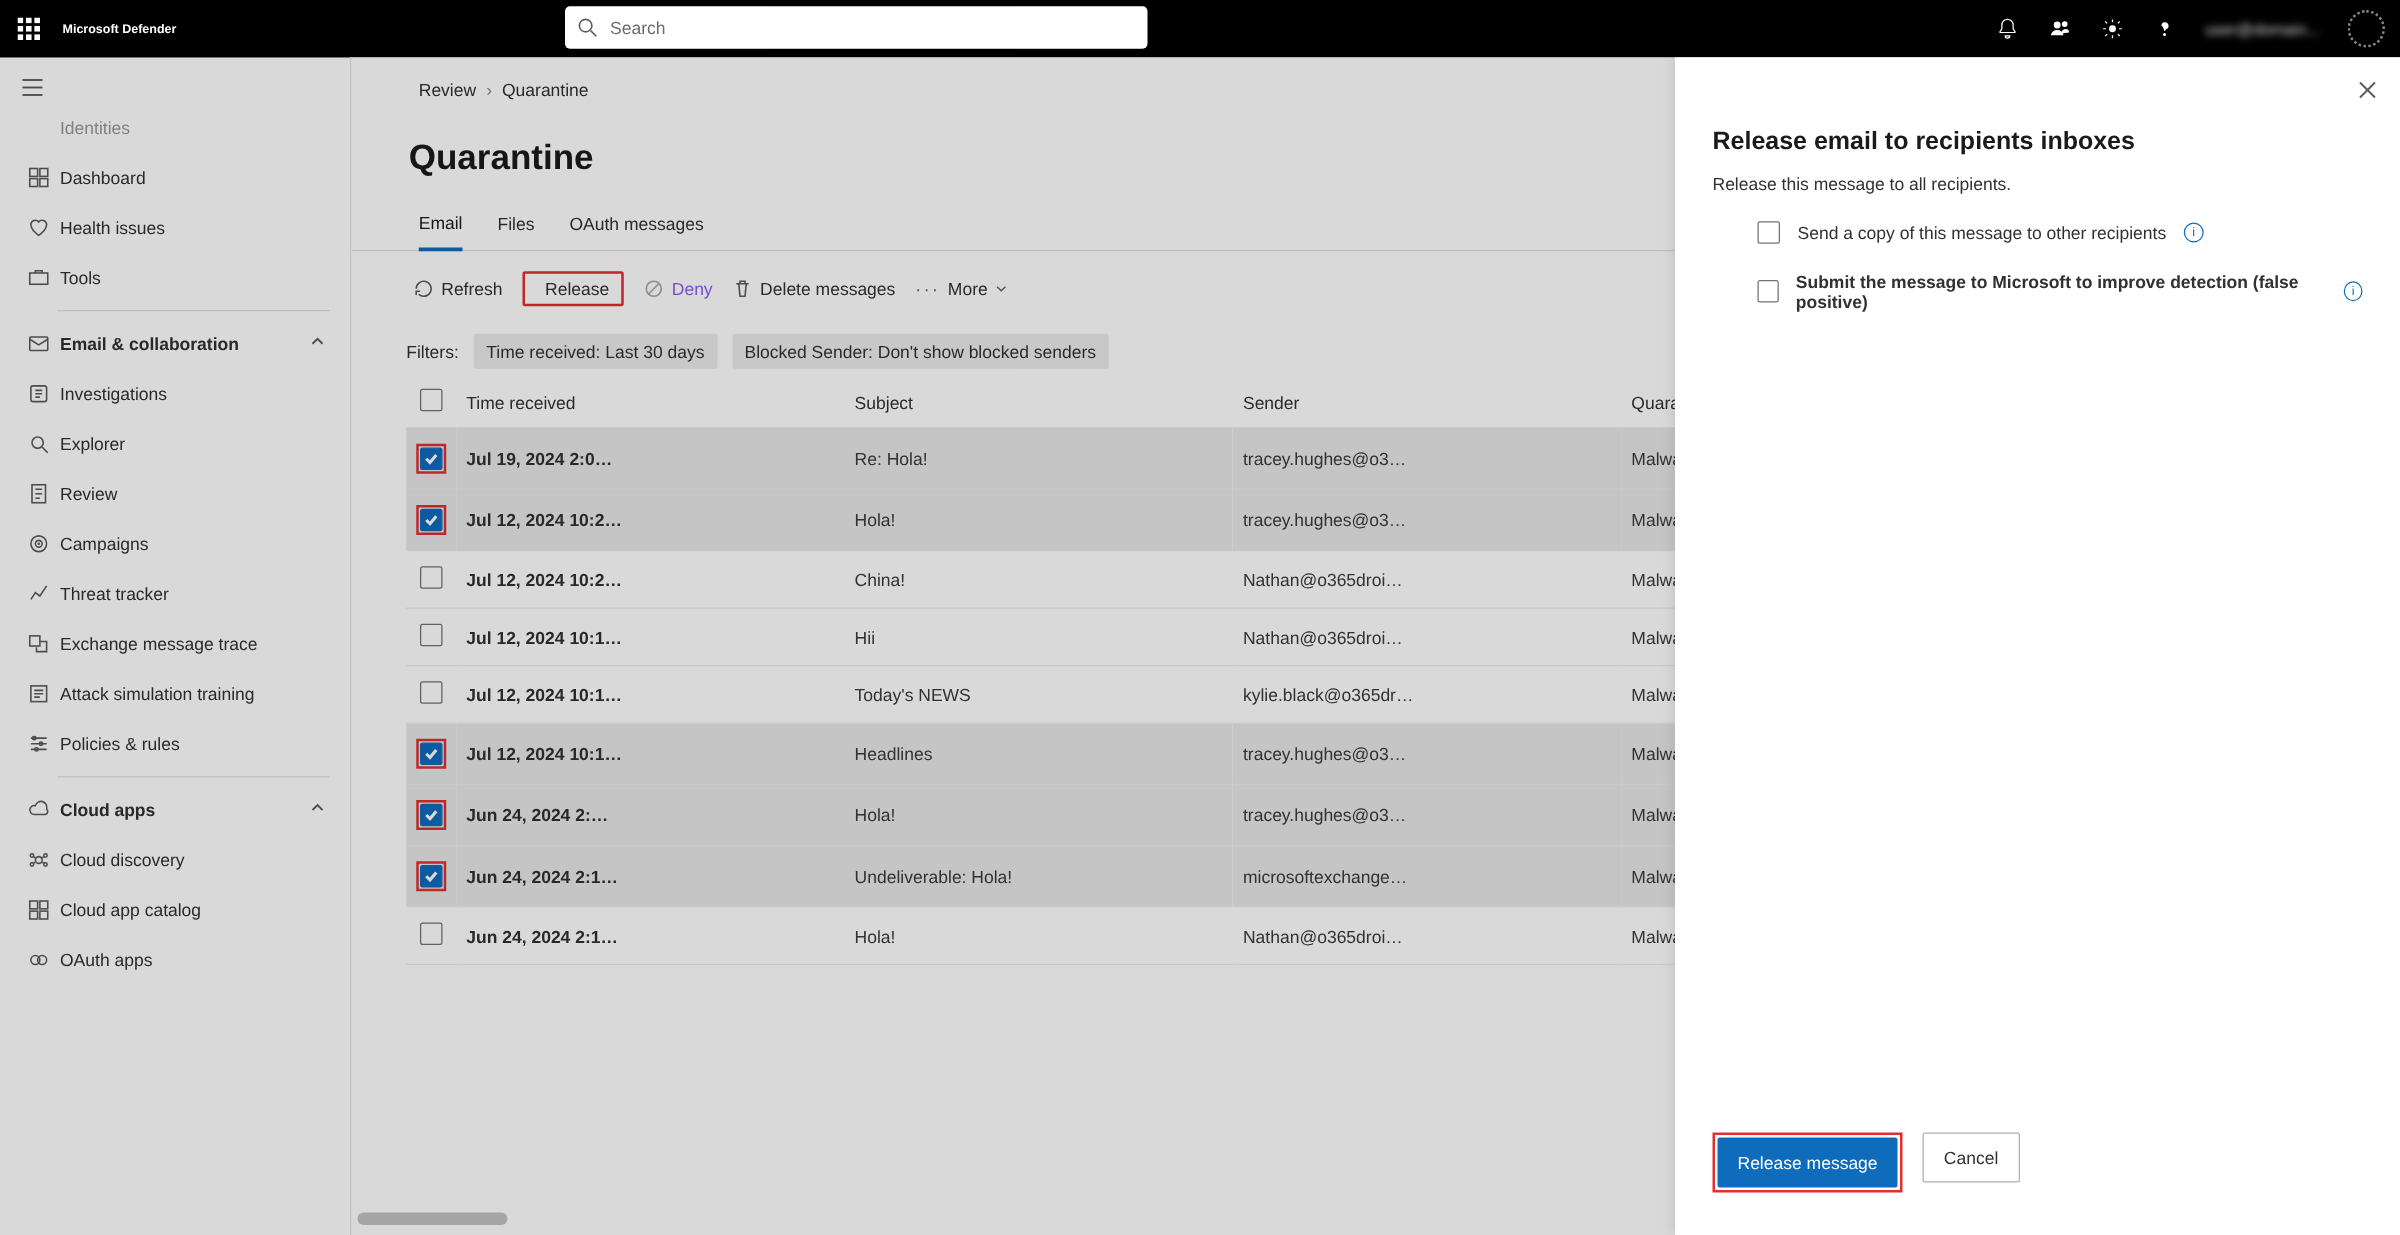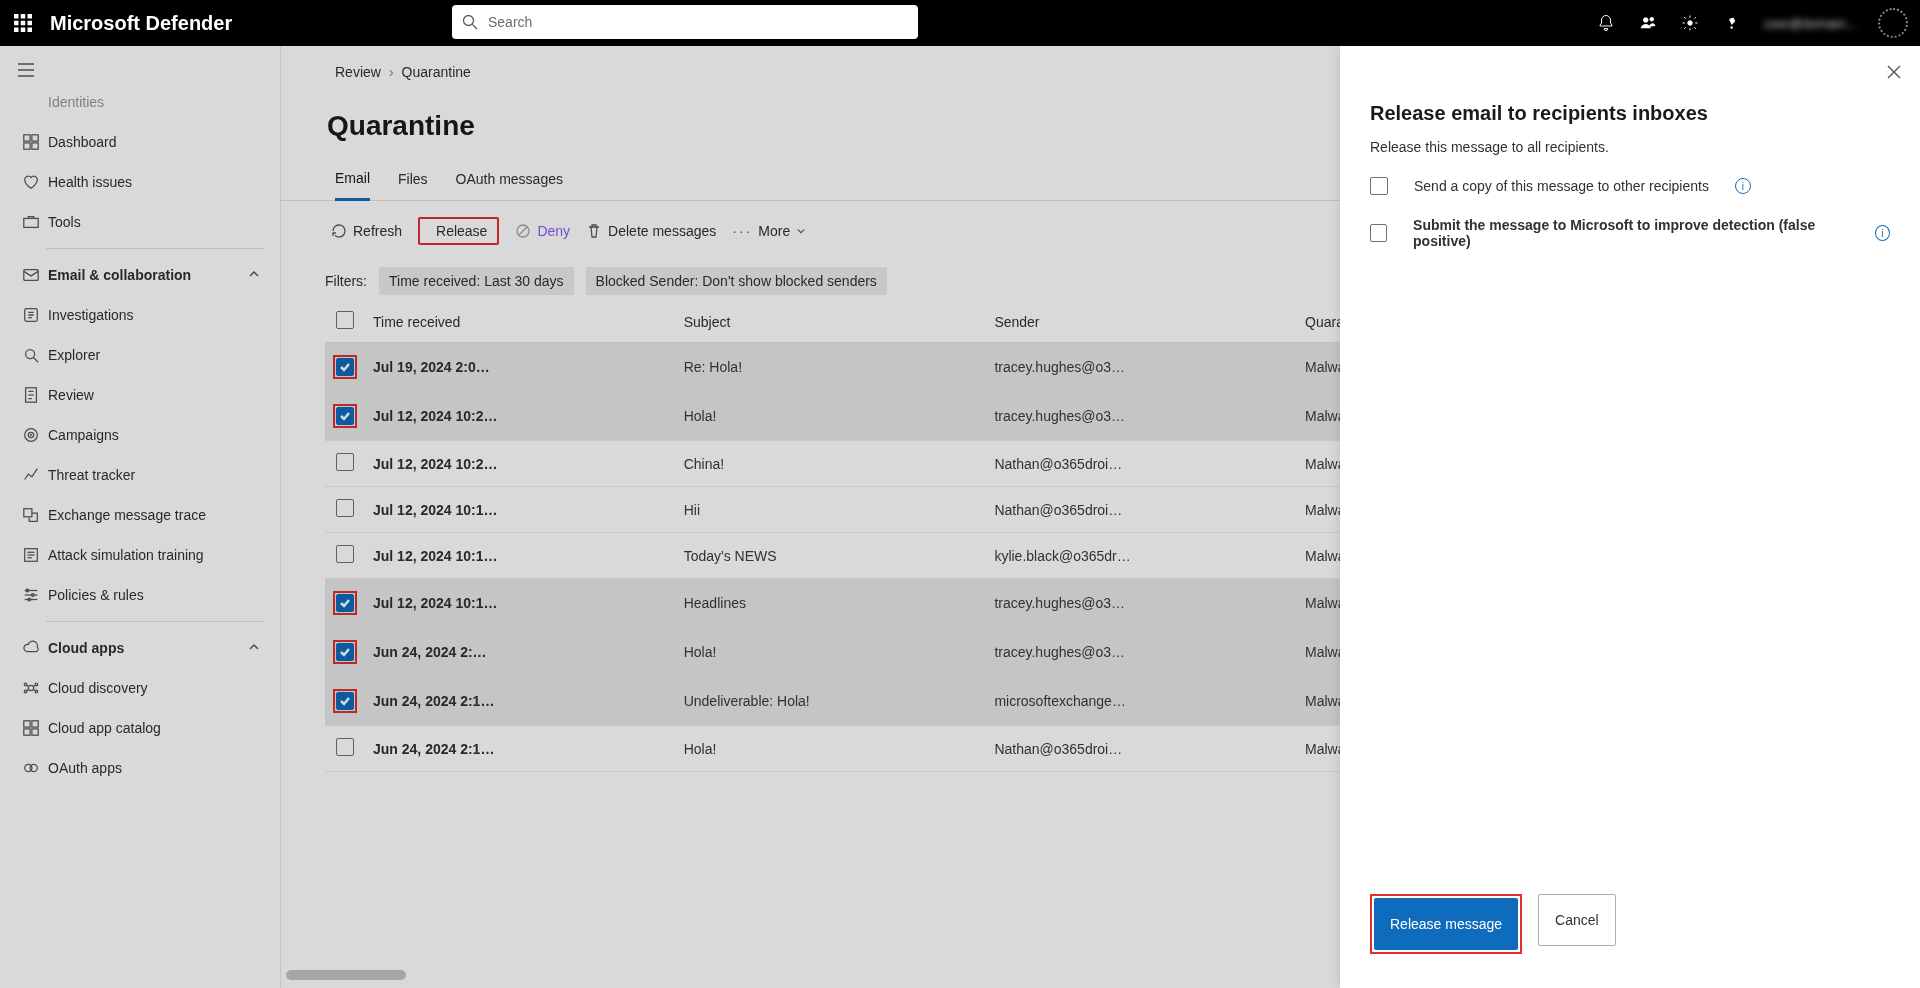--- a/index.html
+++ b/index.html
@@ -3,21 +3,21 @@
 <meta charset="utf-8">
 <style>
   * { box-sizing: border-box; margin: 0; padding: 0; font-family: 'Segoe UI', Tahoma, sans-serif; }
   html, body { width: 1920px; height: 988px; overflow: hidden; background:#fff; }
   .root { position: relative; width:1920px; height:988px; }
 
   
   .topbar { position:absolute; top:0; left:0; right:0; height:46px; background:#000; display:flex; align-items:center; color:#fff; }
   .waffle { width:46px; height:46px; display:flex; align-items:center; justify-content:center; }
   .waffle svg { width:18px; height:18px; fill:#fff; }
-  .app-title { font-size:20px; font-weight:600; margin-left:4px; }
+  .app-title { font-size:10px; font-weight:600; margin-left:4px; }
   .search-wrap { position:absolute; left:452px; top:5px; width:466px; height:34px; background:#fff; border-radius:4px; display:flex; align-items:center; padding:0 10px; }
   .search-wrap svg { width:16px; height:16px; fill:#5b5b5b; }
   .search-ph { color:#6b6b6b; font-size:14px; margin-left:10px; }
   .top-icons { position:absolute; right:12px; top:0; height:46px; display:flex; align-items:center; gap:22px; }
   .top-icons .ico { width:20px; height:20px; display:flex; align-items:center; justify-content:center; }
   .top-icons svg { width:18px; height:18px; fill:#fff; }
   .user-name { color:#ccc; font-size:13px; filter:blur(3px); }
   .avatar { width:30px; height:30px; border:2px dotted #888; border-radius:50%; display:flex; align-items:center; justify-content:center; font-size:10px; color:#aaa; }
 
   
@@ -67,26 +67,26 @@
   .ck.on svg { width:12px; height:12px; stroke:#fff; stroke-width:2.5; fill:none; }
   .ck-wrap { display:inline-block; }
   .ck-wrap.hl { border:2px solid #e03030; padding:1px; }
 
   
   .panel { position:absolute; right:0; top:46px; width:580px; bottom:0; background:#fff; box-shadow:-2px 0 10px rgba(0,0,0,0.1); z-index:10; }
   .panel .close { position:absolute; right:18px; top:18px; cursor:pointer; }
   .panel .close svg { width:16px; height:16px; stroke:#5b5b5b; stroke-width:1.5; }
   .panel h2 { font-size:20px; font-weight:600; padding:56px 30px 0 30px; color:#1b1a19; }
   .panel .sub { font-size:14px; color:#323130; padding:14px 30px 0 30px; }
-  .panel .opt { display:flex; align-items:center; gap:26px; padding:22px 30px 0 30px; font-size:14px; color:#323130; }
+  .panel .opt { display:flex; align-items:center; gap:14px; padding:22px 30px 0 30px; font-size:14px; color:#323130;margin-left:36px; }
   .panel .opt.bold .otxt { font-weight:600; }
   .panel .opt .info { width:16px; height:16px; border:1.2px solid #0f6cbd; border-radius:50%; color:#0f6cbd; font-size:10px; display:flex; align-items:center; justify-content:center; }
 
   .panel-footer { position:absolute; left:0; right:0; bottom:34px; display:flex; gap:16px; padding-left:30px; }
-  .btn { height:52px; padding:0 16px; font-size:14px; border-radius:2px; display:flex; align-items:center; cursor:pointer; }
+  .btn { height:40px; padding:0 16px; font-size:14px; border-radius:2px; display:flex; align-items:center; cursor:pointer; }
   .btn.primary { background:#0f6cbd; color:#fff; }
   .btn.secondary { background:#fff; border:1px solid #b3b0ad; color:#323130; }
   .btn-hl { border:2px solid #e03030; padding:2px; display:inline-block; }
 
   .nav-scrim { position:absolute; left:0; top:46px; width:280px; bottom:0; background:rgba(0,0,0,0.15); z-index:3; pointer-events:none; }
   .main-scrim { position:absolute; left:280px; top:46px; right:580px; bottom:0; background:rgba(0,0,0,0.15); z-index:3; pointer-events:none; }
   .scrollbar-h { position:absolute; left:284px; bottom:4px; width:640px; height:14px; background:transparent; }
   .scrollbar-h .thumb { position:absolute; left:2px; width:120px; height:10px; background:#c3c3c3; border-radius:5px; }
 </style>
 </head>

